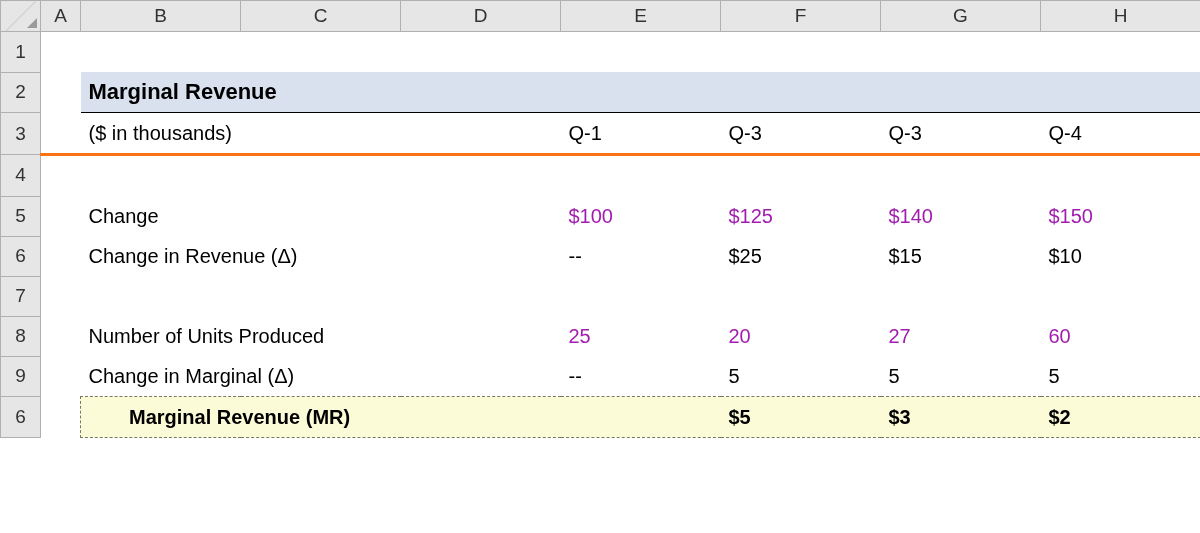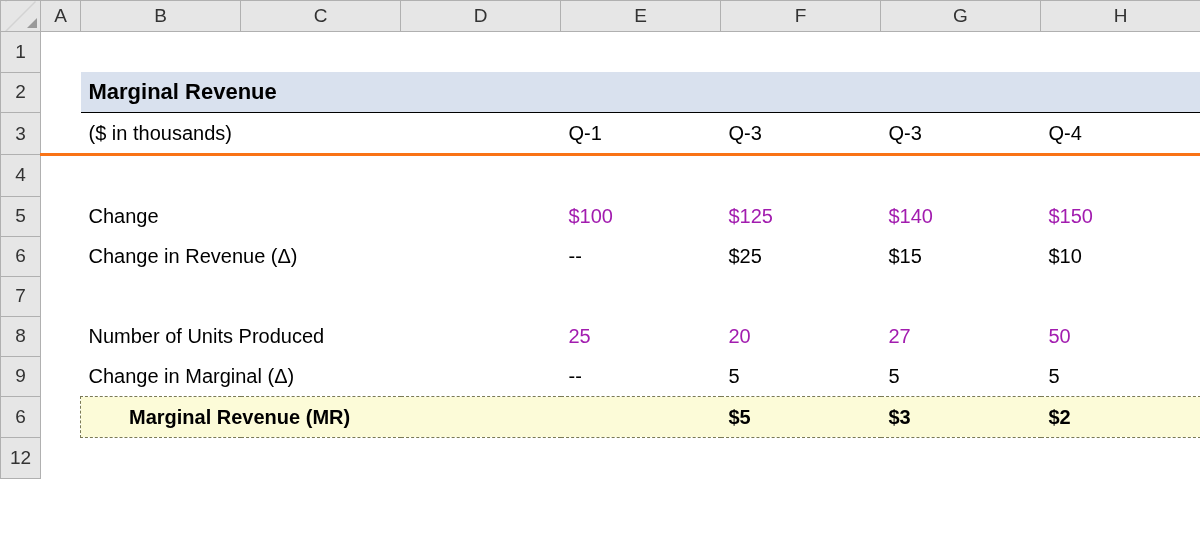--- a/index.html
+++ b/index.html
@@ -183,21 +183,21 @@
       <td class="cell" colspan="7"></td>
     </tr>
 
     <tr class="row-data">
       <th class="row-header">8</th>
       <td class="cell"></td>
       <td class="cell" colspan="3">Number of Units Produced</td>
       <td class="cell right blue">25</td>
       <td class="cell right blue">20</td>
       <td class="cell right blue">27</td>
-      <td class="cell right blue">50</td>
+      <td class="cell right blue">60</td>
     </tr>
 
     <tr class="row-data">
       <th class="row-header">9</th>
       <td class="cell"></td>
       <td class="cell" colspan="3">Change in Marginal (Δ)</td>
       <td class="cell right">--</td>
       <td class="cell right">5</td>
       <td class="cell right">5</td>
       <td class="cell right">5</td>
@@ -207,20 +207,15 @@
     <tr class="row-data mr-row">
       <th class="row-header">6</th>
       <td class="cell" style="background:#fff;border:none"></td>
       <td class="cell mr-left" colspan="3">Marginal Revenue (MR)</td>
       <td class="cell right"></td>
       <td class="cell right">$5</td>
       <td class="cell right">$3</td>
       <td class="cell right mr-right">$2</td>
     </tr>
 
-    <tr class="row-data">
-      <th class="row-header">12</th>
-      <td class="cell"></td>
-      <td class="cell" colspan="7"></td>
-    </tr>
   </tbody>
 </table>
 </div>
 
 </body></html>

